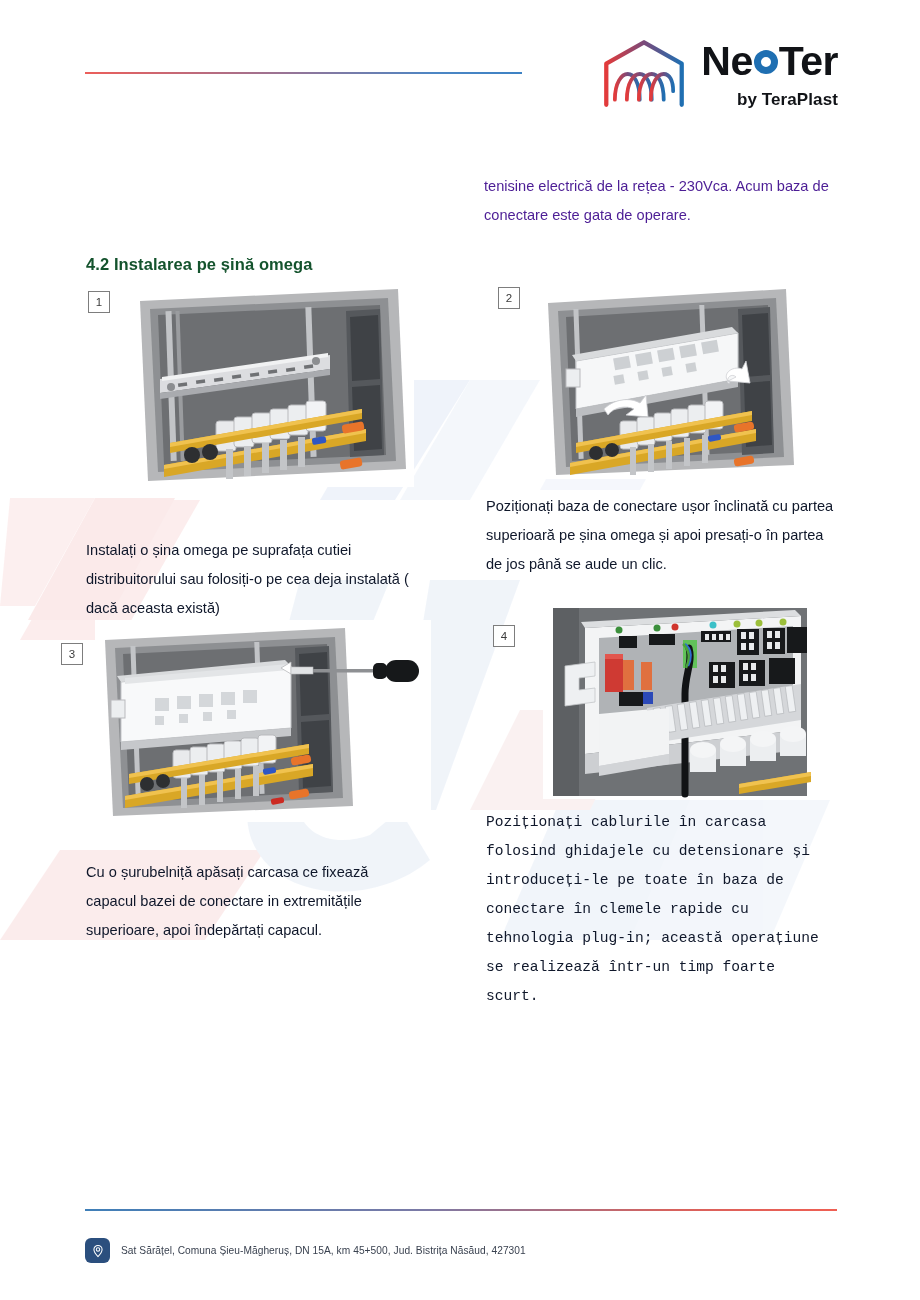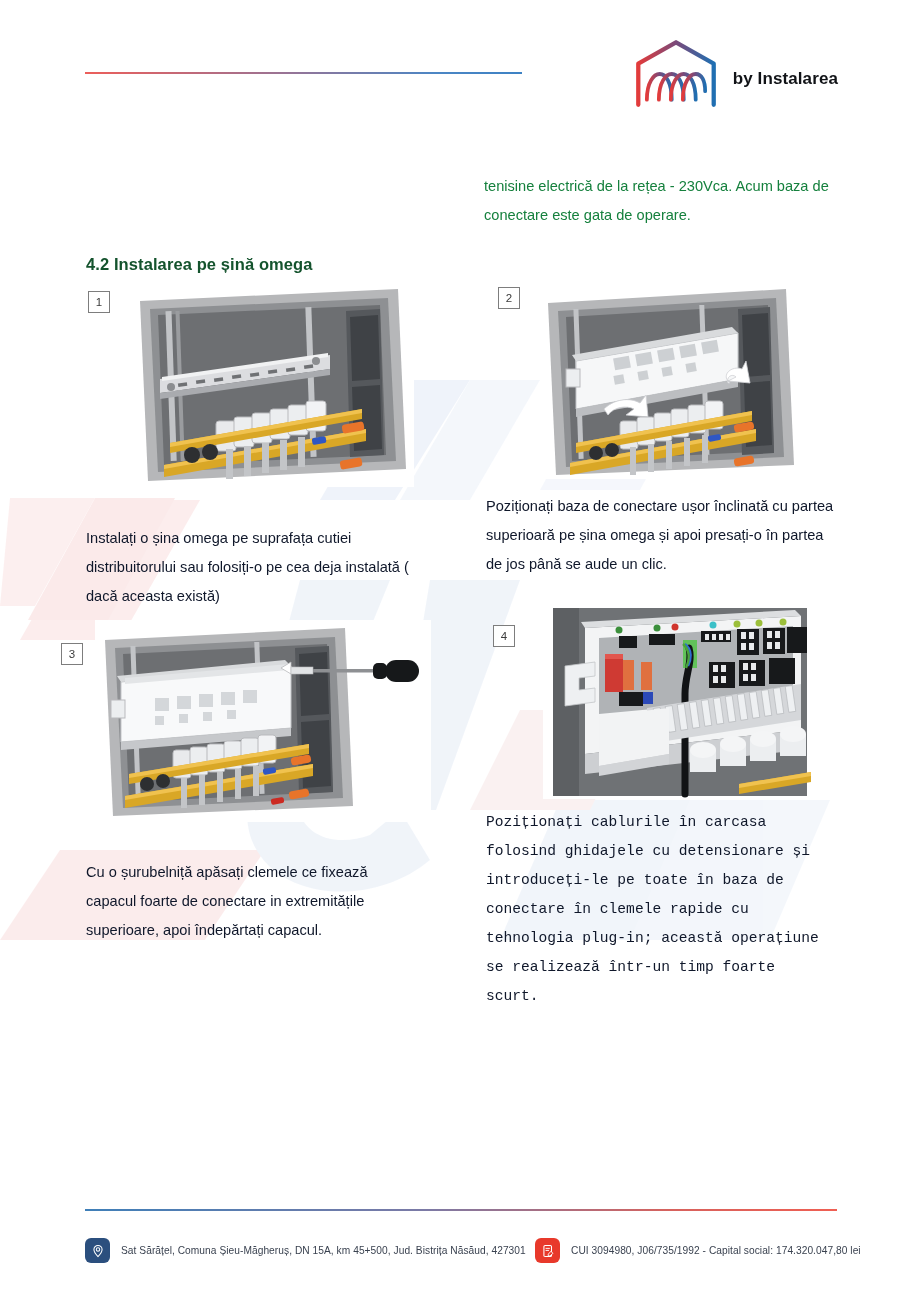--- a/index.html
+++ b/index.html
@@ -96,21 +96,21 @@
   }
 
   
   .intro {
     position: absolute;
     left: 484px;
     top: 157px;
     width: 352px;
     font-size: 14.6px;
     line-height: 29px;
-    color: #15803d;
+    color: #4c1d95;
     z-index: 3;
   }
 
   .section-title {
     position: absolute;
     left: 86px;
     top: 241px;
     font-size: 16.5px;
     font-weight: bold;
     color: #14532d;
@@ -232,21 +232,26 @@
         <path d="M 6 78 L 6 30 L 50 5 L 94 30 L 94 78" fill="none" stroke="url(#gradHouse)" stroke-width="5" stroke-linejoin="round" stroke-linecap="round"></path>
         <path d="M 6 78 L 94 78" fill="none" stroke="url(#gradHouse)" stroke-width="5" stroke-linecap="round"></path>
 
         <path d="M 16 72 C 16 52 24 42 31 42 C 38 42 45 52 45 72" fill="none" stroke="url(#gradHouse)" stroke-width="4.4" stroke-linecap="round"></path>
         <path d="M 30 72 C 30 52 38 42 45 42 C 52 42 59 52 59 72" fill="none" stroke="url(#gradHouse)" stroke-width="4.4" stroke-linecap="round"></path>
         <path d="M 44 72 C 44 52 52 42 59 42 C 66 42 73 52 73 72" fill="none" stroke="url(#gradHouse)" stroke-width="4.4" stroke-linecap="round"></path>
         <path d="M 58 72 C 58 52 66 42 73 42 C 80 42 84 50 84 62" fill="none" stroke="url(#gradHouse)" stroke-width="4.4" stroke-linecap="round"></path>
       </svg>
 
       <div class="logo-text-wrap">
-        <div class="logo-sub">by Instalarea</div>
+        <div class="logo-word">
+          <span>Ne</span>
+          <span class="logo-o"></span>
+          <span>Ter</span>
+        </div>
+        <div class="logo-sub">by TeraPlast</div>
       </div>
     </div>
   </div>
 
   <p class="intro">tenisine electrică de la rețea - 230Vca. Acum baza de conectare este gata de operare.</p>
 
   <h2 class="section-title">4.2 Instalarea pe șină omega</h2>
 
   <div class="step" style="left:0;top:0;width:920px;height:0">
     <div class="step-badge" style="left:88px; top:291px;">1</div>
@@ -306,21 +311,21 @@
         <rect x="132" y="160" width="7" height="30"></rect>
         <rect x="150" y="157" width="7" height="30"></rect>
         <rect x="168" y="154" width="7" height="30"></rect>
       </g>
 
       <rect x="212" y="140" width="22" height="9" rx="3" fill="#e8742a" transform="rotate(-10 223 144)"></rect>
       <rect x="210" y="176" width="22" height="9" rx="3" fill="#e8742a" transform="rotate(-10 221 180)"></rect>
       <rect x="182" y="154" width="14" height="7" rx="2" fill="#2f57c4" transform="rotate(-10 189 157)"></rect>
     </svg>
 
-    <div class="caption" style="left:86px; top:524px; width:330px;">Instalați o șina omega pe suprafața cutiei distribuitorului sau folosiți-o pe cea deja instalată ( dacă aceasta există)</div>
+    <div class="caption" style="left:86px; top:536px; width:330px;">Instalați o șina omega pe suprafața cutiei distribuitorului sau folosiți-o pe cea deja instalată ( dacă aceasta există)</div>
   </div>
 
   <div class="step" style="left:0;top:0;width:920px;height:0">
     <div class="step-badge" style="left:498px; top:287px;">2</div>
 
     <svg class="fig" style="left:542px; top:283px;" width="260" height="196" viewBox="0 0 260 196">
       <rect x="0" y="0" width="260" height="196" fill="#ffffff"></rect>
       <polygon points="6,20 244,6 252,182 14,192" fill="#b6b7b9"></polygon>
       <polygon points="16,28 234,15 242,174 24,184" fill="#8e9093"></polygon>
       <polygon points="24,34 226,22 232,168 30,178" fill="#6d6f72"></polygon>
@@ -443,21 +448,21 @@
         <rect x="122" y="152" width="6" height="30"></rect>
         <rect x="140" y="149" width="6" height="30"></rect>
         <rect x="158" y="146" width="6" height="30"></rect>
       </g>
       <rect x="196" y="136" width="20" height="8" rx="3" fill="#e8742a" transform="rotate(-10 206 140)"></rect>
       <rect x="194" y="170" width="20" height="8" rx="3" fill="#e8742a" transform="rotate(-10 204 174)"></rect>
       <rect x="168" y="148" width="13" height="6" rx="2" fill="#2f57c4" transform="rotate(-10 174 151)"></rect>
       <rect x="176" y="178" width="13" height="6" rx="2" fill="#cc2a22" transform="rotate(-10 182 181)"></rect>
     </svg>
 
-    <div class="caption" style="left:86px; top:858px; width:330px;">Cu o șurubelniță apăsați clemele ce fixează capacul foarte de conectare in extremitățile superioare, apoi îndepărtați capacul.</div>
+    <div class="caption" style="left:86px; top:858px; width:330px;">Cu o șurubelniță apăsați carcasa ce fixează capacul bazei de conectare in extremitățile superioare, apoi îndepărtați capacul.</div>
   </div>
 
   <div class="step" style="left:0;top:0;width:920px;height:0">
     <div class="step-badge" style="left:493px; top:625px;">4</div>
 
     <svg class="fig" style="left:543px; top:604px;" width="268" height="195" viewBox="0 0 268 195">
       <rect x="0" y="0" width="268" height="195" fill="#ffffff"></rect>
 
       <rect x="10" y="4" width="254" height="188" fill="#6f7275"></rect>
       <rect x="10" y="4" width="26" height="188" fill="#5d6063"></rect>
@@ -573,26 +578,15 @@
     <div class="footer-item" style="left:85px; top:38px;">
       <span class="footer-icon loc">
         <svg width="14" height="14" viewBox="0 0 24 24">
           <path d="M12 2.5 C8 2.5 5 5.6 5 9.4 C5 14.3 12 21.5 12 21.5 C12 21.5 19 14.3 19 9.4 C19 5.6 16 2.5 12 2.5 Z" fill="none" stroke="#ffffff" stroke-width="1.8"></path>
           <circle cx="12" cy="9.3" r="2.9" fill="none" stroke="#ffffff" stroke-width="1.8"></circle>
         </svg>
       </span>
       <span class="footer-text">Sat Sărățel, Comuna Șieu-Măgheruș, DN 15A, km 45+500, Jud. Bistrița Năsăud, 427301</span>
     </div>
 
-    <div class="footer-item" style="left:535px; top:38px;">
-      <span class="footer-icon doc">
-        <svg width="14" height="14" viewBox="0 0 24 24">
-          <rect x="5" y="2.5" width="13" height="19" rx="2" fill="none" stroke="#ffffff" stroke-width="1.8"></rect>
-          <line x1="8.5" y1="7.5" x2="14.5" y2="7.5" stroke="#ffffff" stroke-width="1.6" stroke-linecap="round"></line>
-          <line x1="8.5" y1="11" x2="13" y2="11" stroke="#ffffff" stroke-width="1.6" stroke-linecap="round"></line>
-          <path d="M 17 12.5 L 20.5 16 L 15.5 20.5 L 12.5 20.5 L 12.5 17.5 Z" fill="#e8392b" stroke="#ffffff" stroke-width="1.6" stroke-linejoin="round"></path>
-        </svg>
-      </span>
-      <span class="footer-text">CUI 3094980, J06/735/1992 - Capital social: 174.320.047,80 lei</span>
-    </div>
   </div>
 
 </div>
 
 </body></html>

